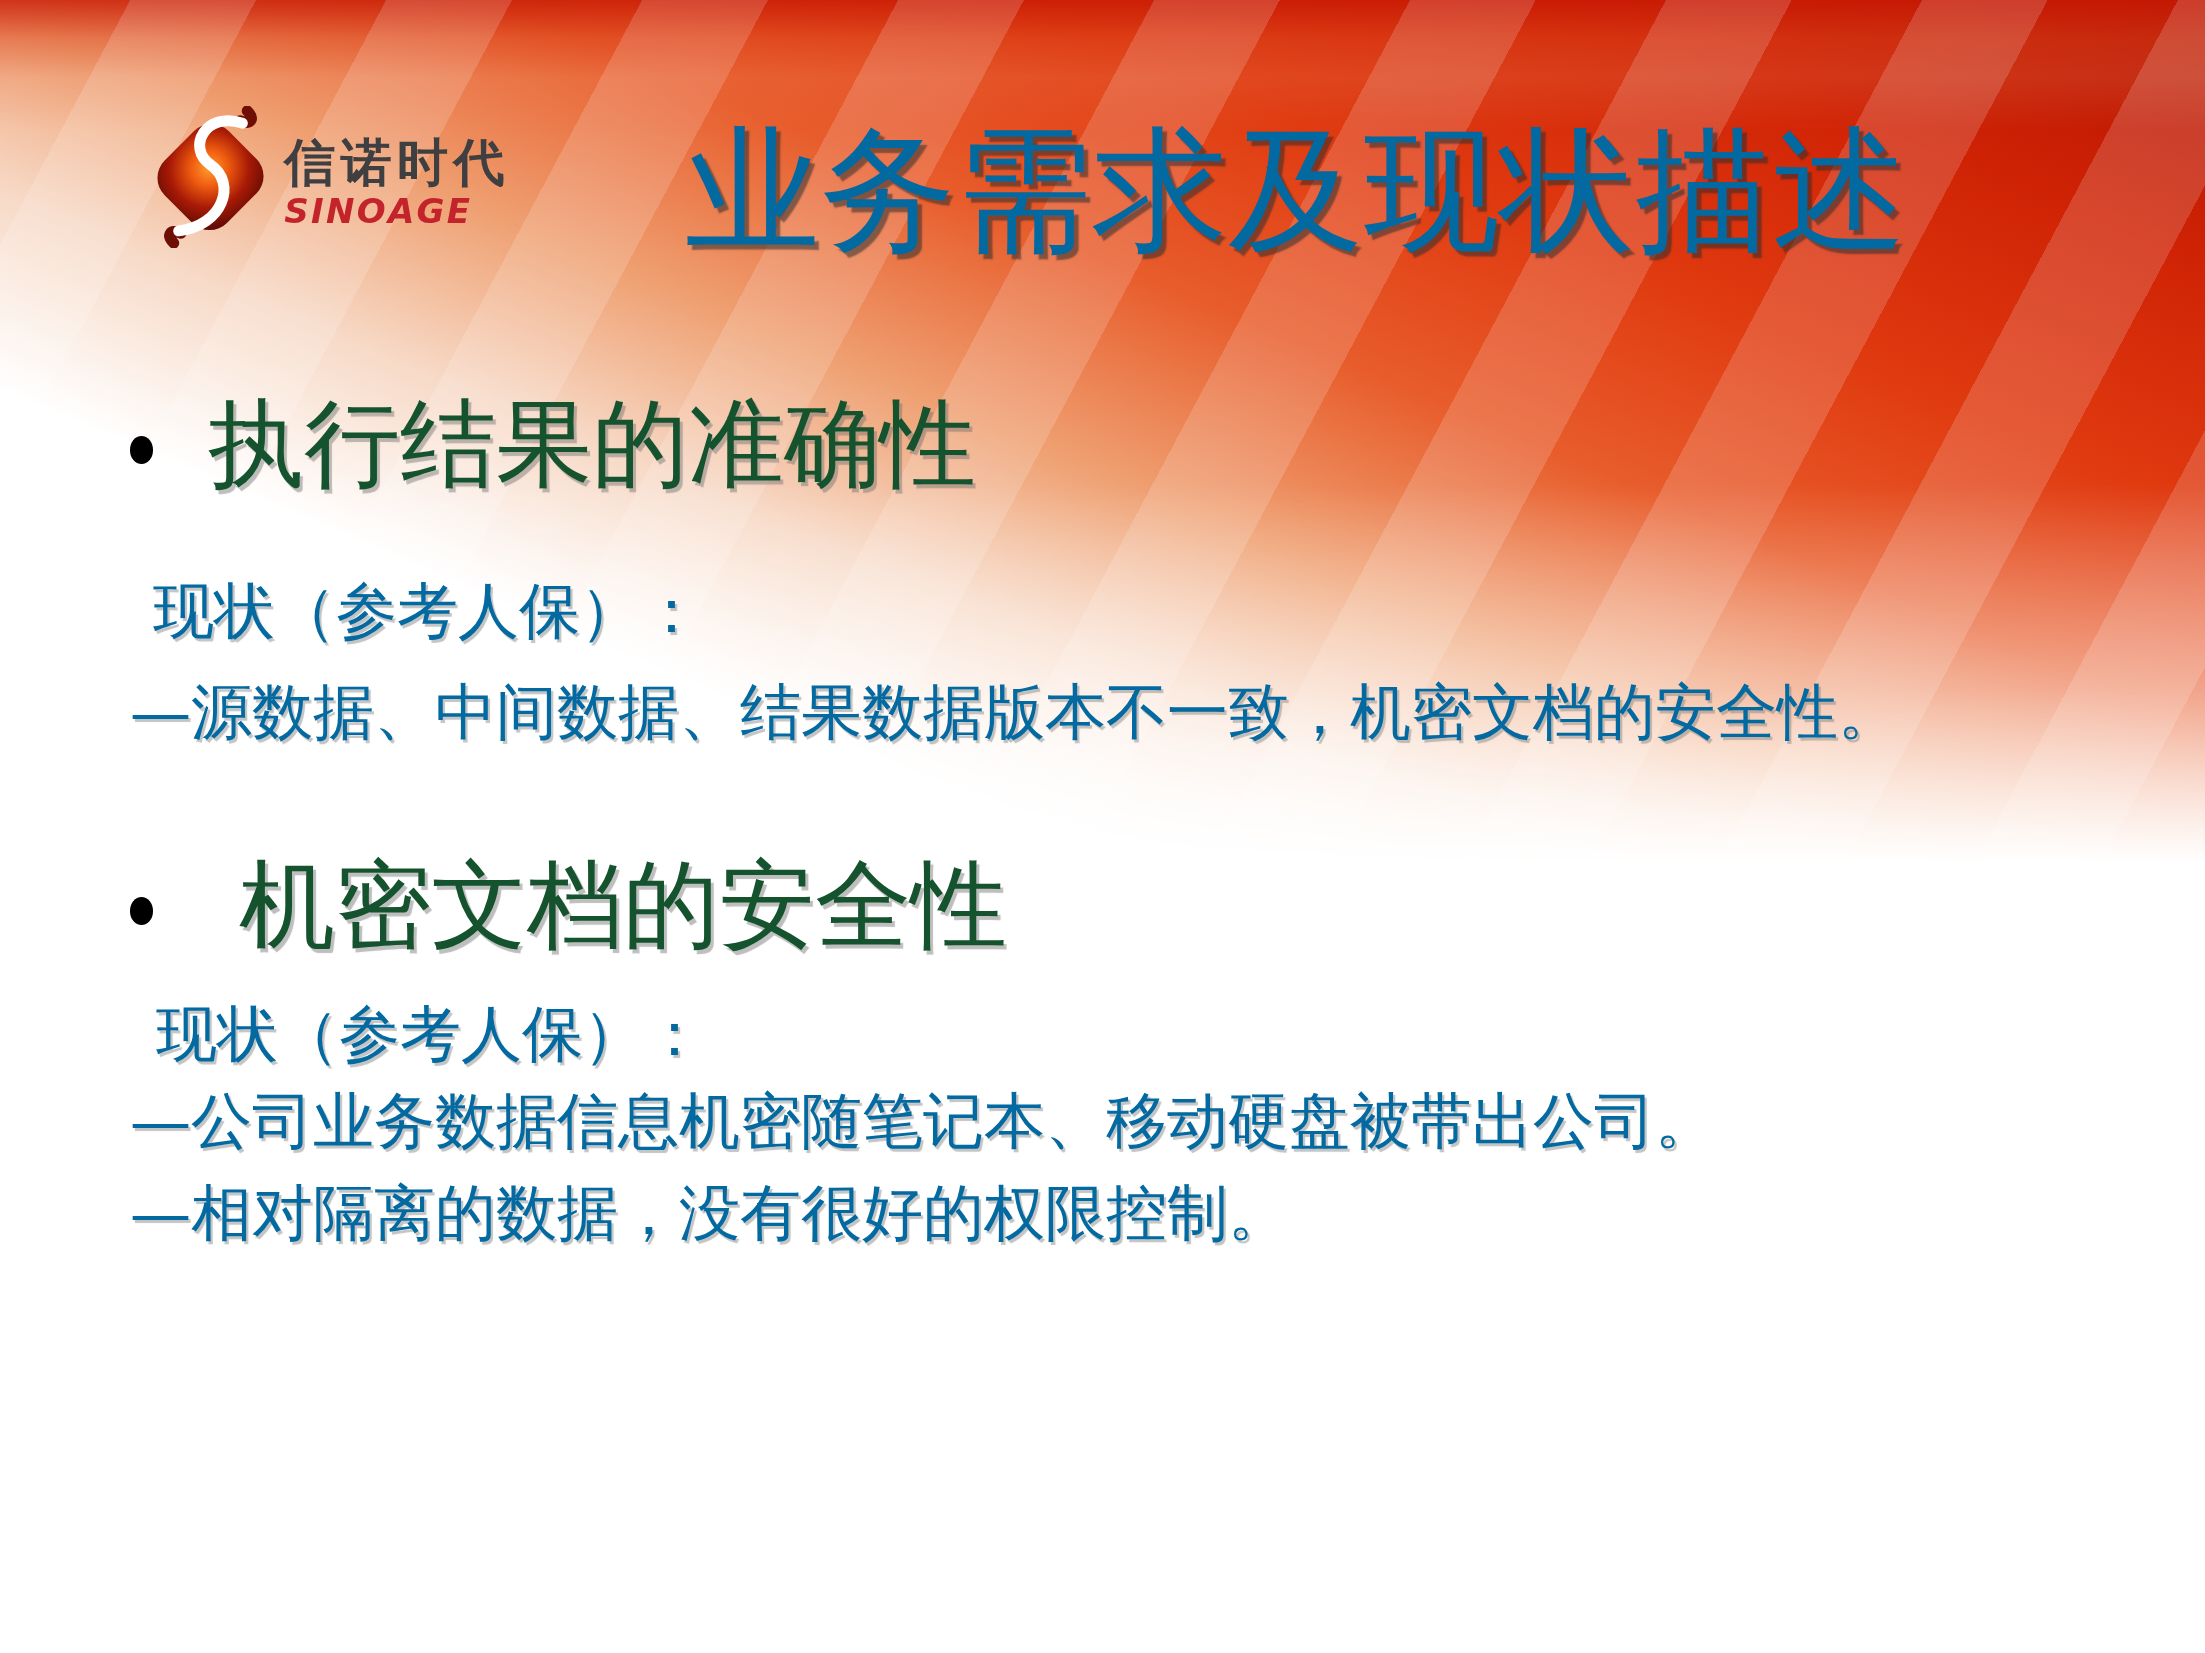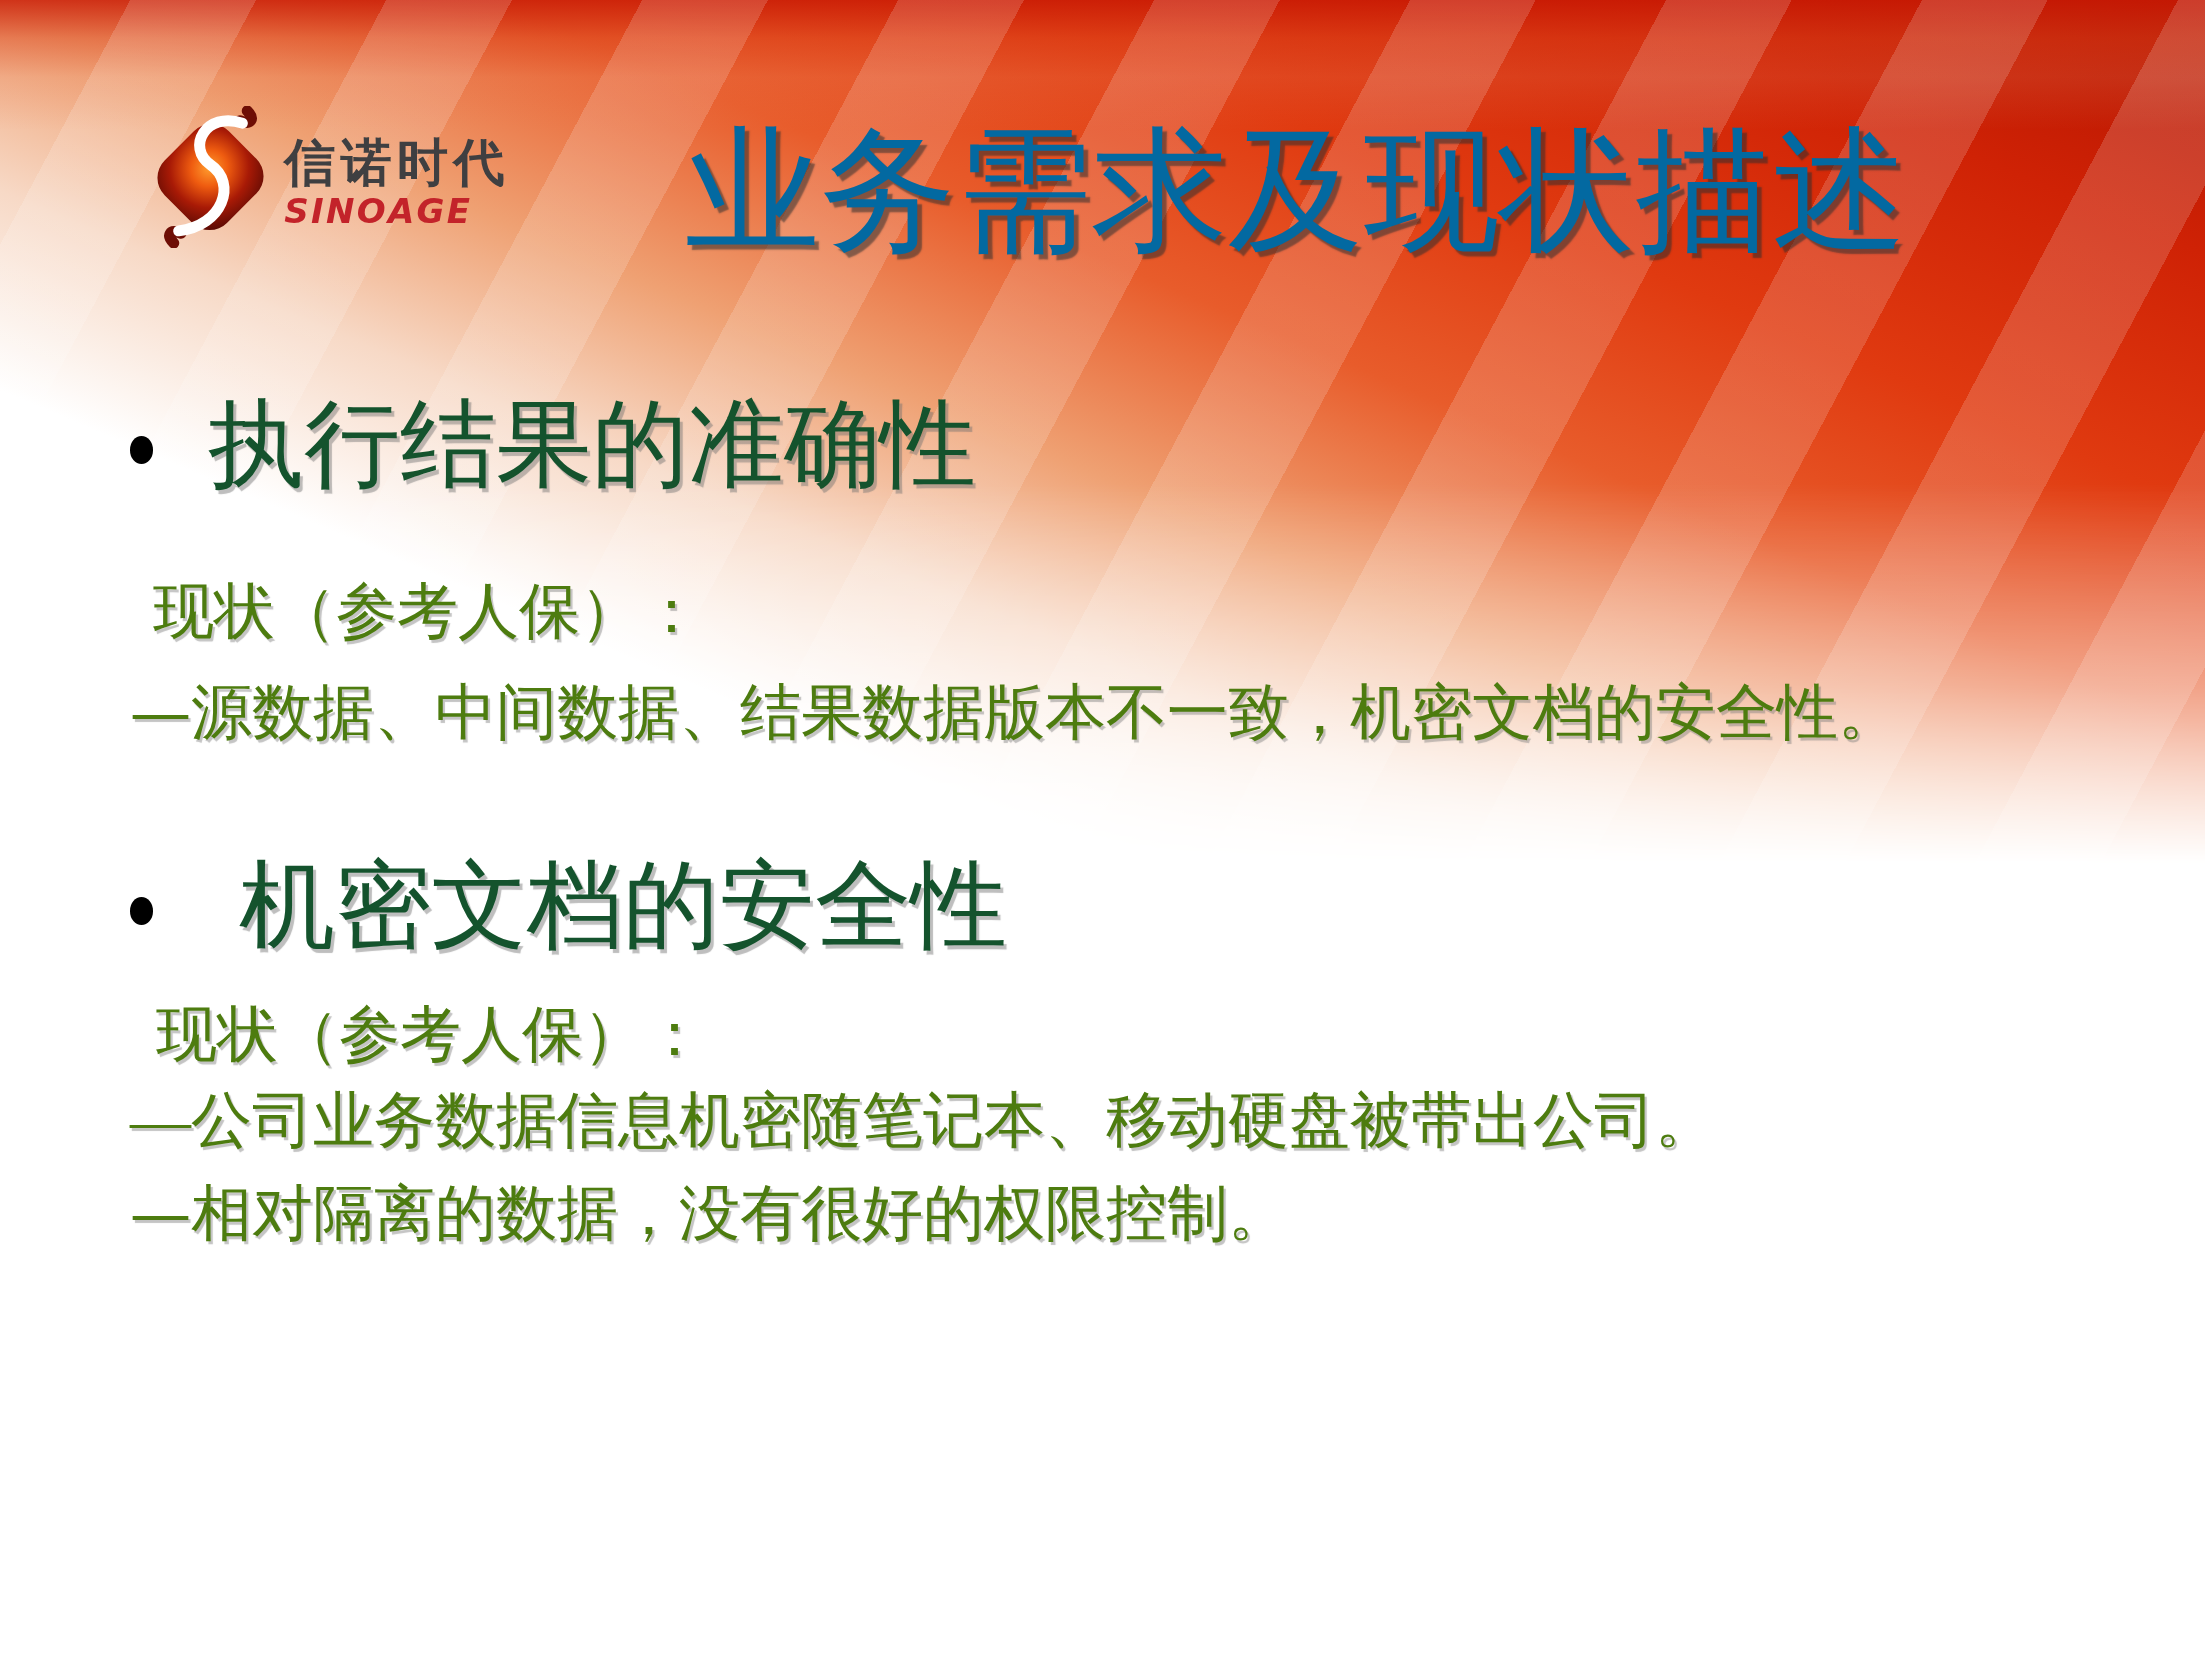--- a/index.html
+++ b/index.html
@@ -54,28 +54,28 @@
     width:23px;height:27.6px;border-radius:50%;background:#000;
     flex:0 0 auto;margin-top:10.7px;
     text-shadow:none;
   }
   .h1-row{left:130px;top:387px;}
   .h1-row .dot{margin-right:55px;}
   .h2-row{left:130px;top:848px;}
   .h2-row .dot{margin-right:86px;}
 
   .body-line{
-    position:absolute;font-size:61px;color:#4d7c0f;line-height:1.2;
+    position:absolute;font-size:61px;color:#0369a1;line-height:1.2;
     white-space:nowrap;
     text-shadow:2.3px 3.1px 0.8px rgba(125,125,125,0.45);
   }
   .status-1{left:153px;top:574px;}
   .item-1a {left:130px;top:675px;}
   .status-2{left:156px;top:997px;}
-  .item-2a {left:130px;top:1084px;font-family:Liberation Serif, serif;}
+  .item-2a {left:130px;top:1084px;}
   .item-2b {left:130px;top:1176px;}
 </style>
 </head>
 <body>
 
 <div class="slide">
 
   <div class="bg-top"></div>
 
   <div class="logo">

